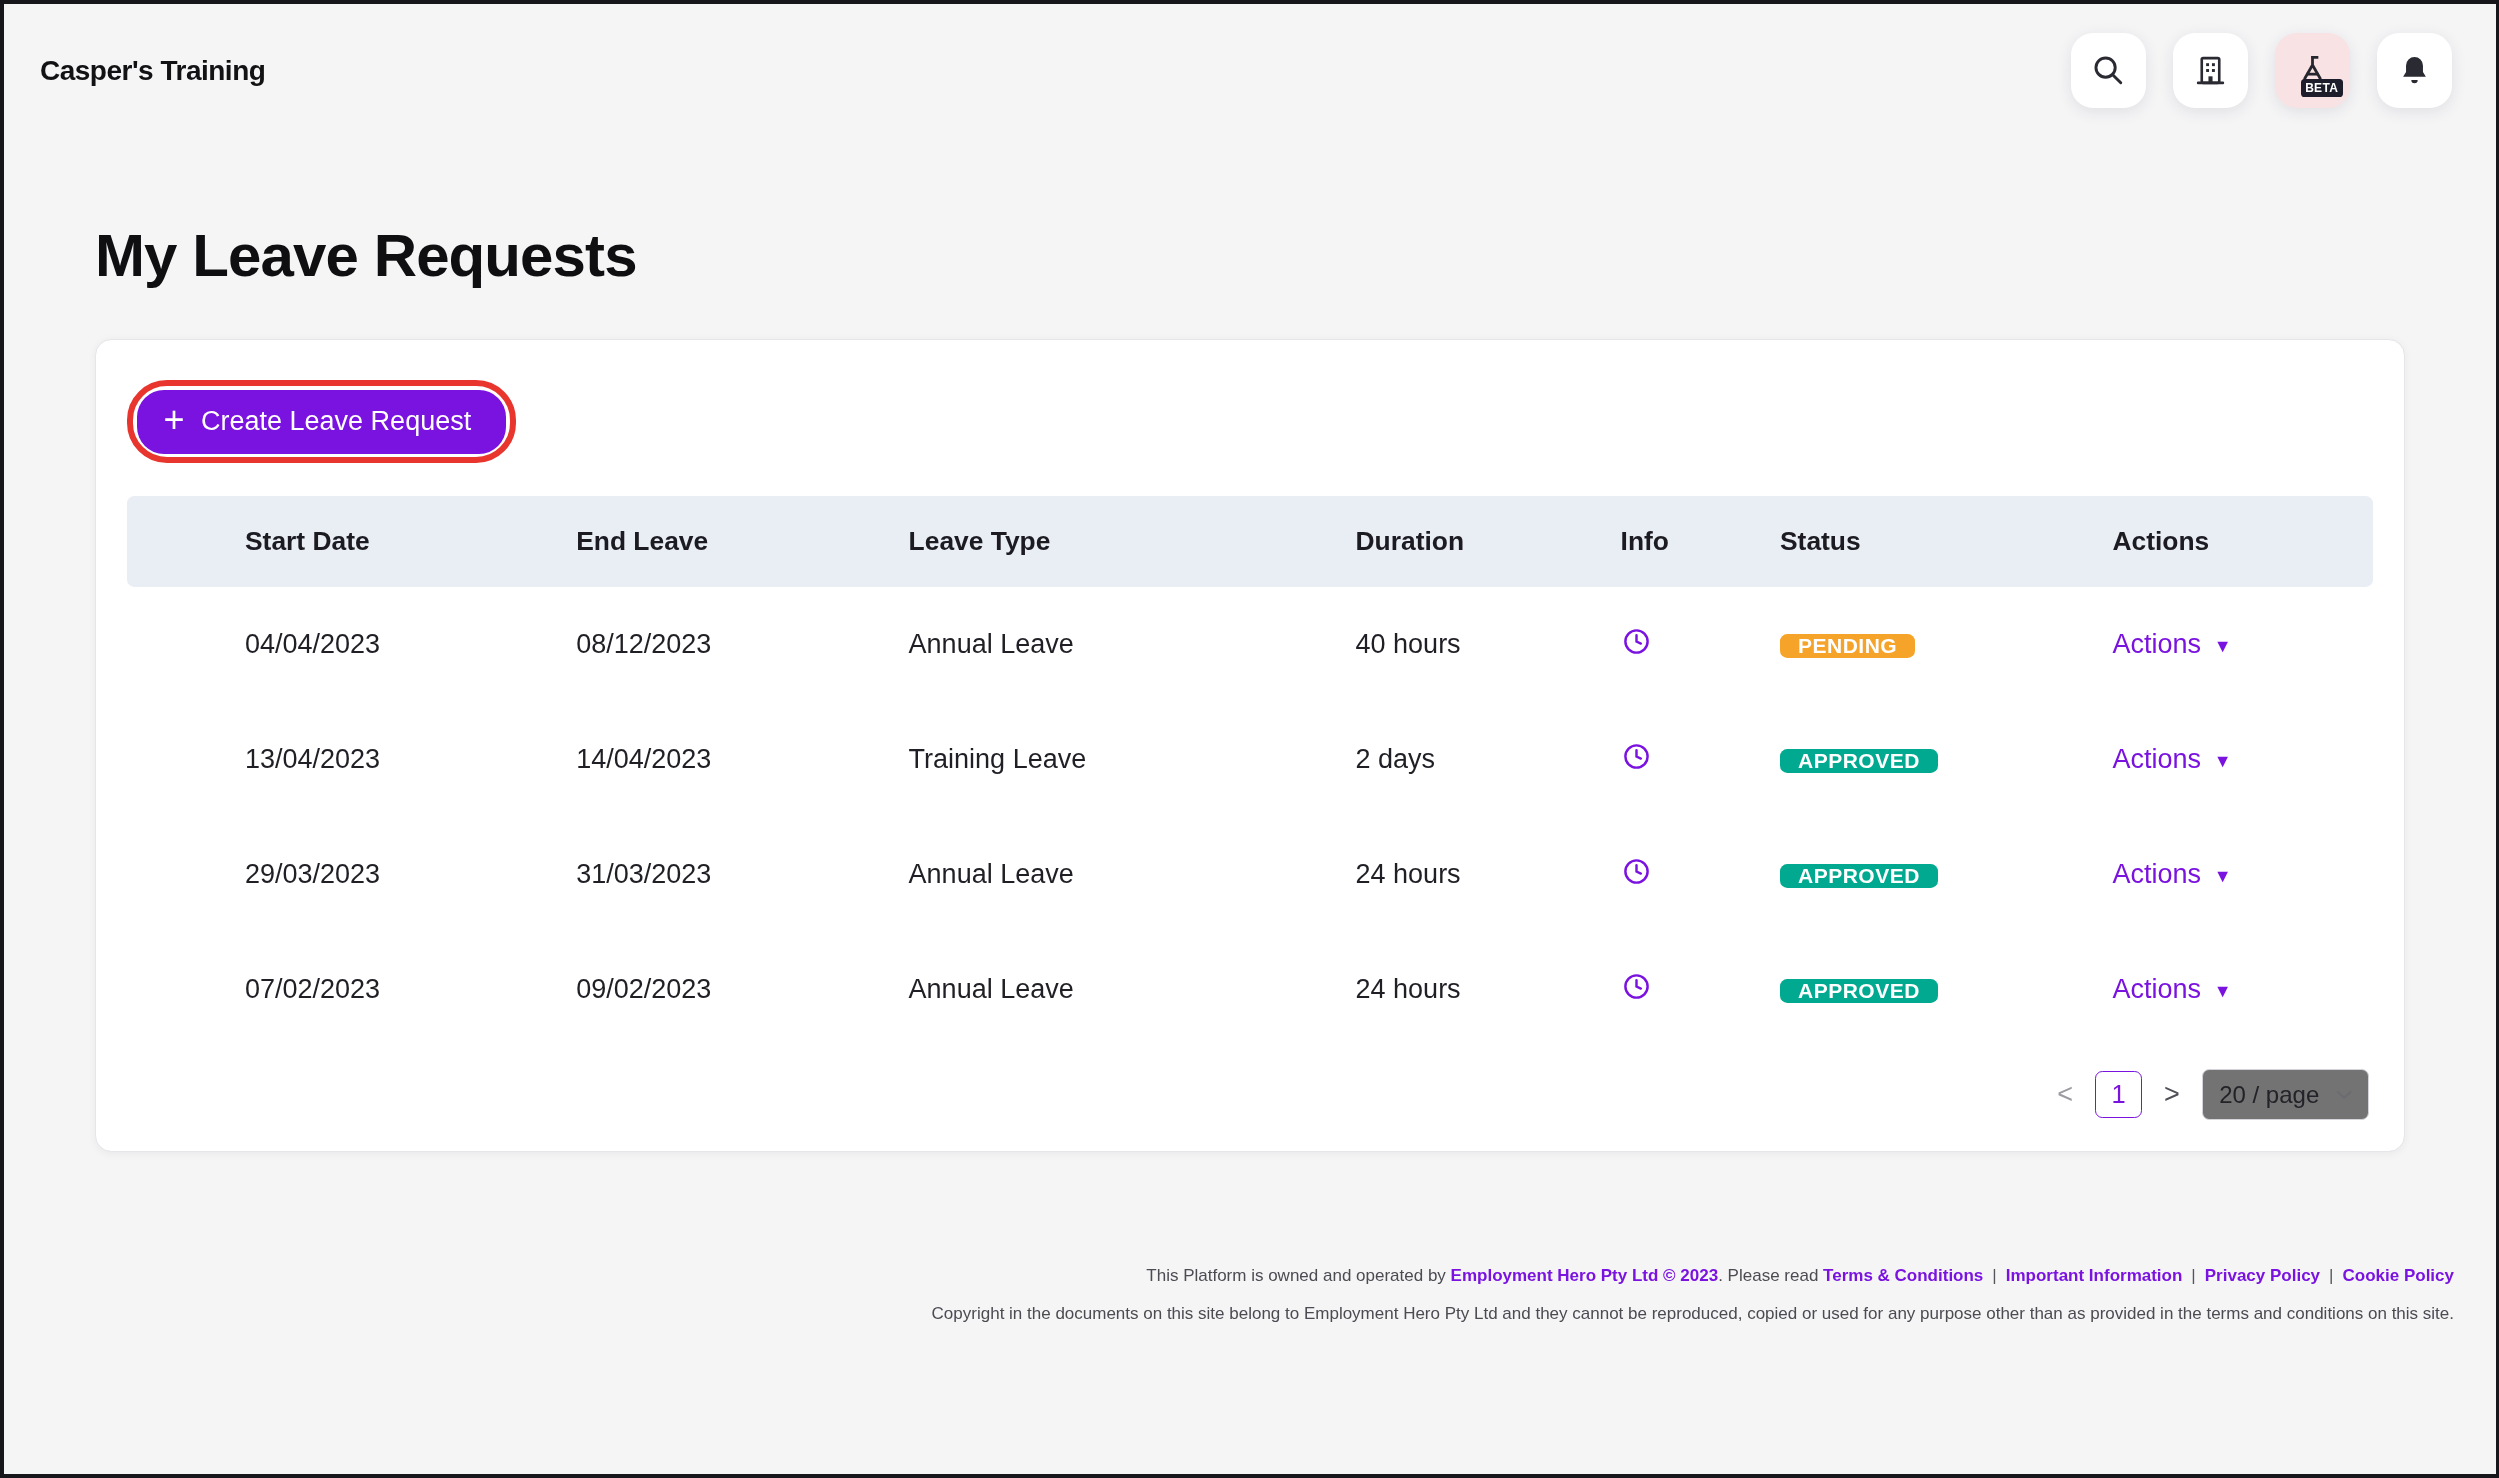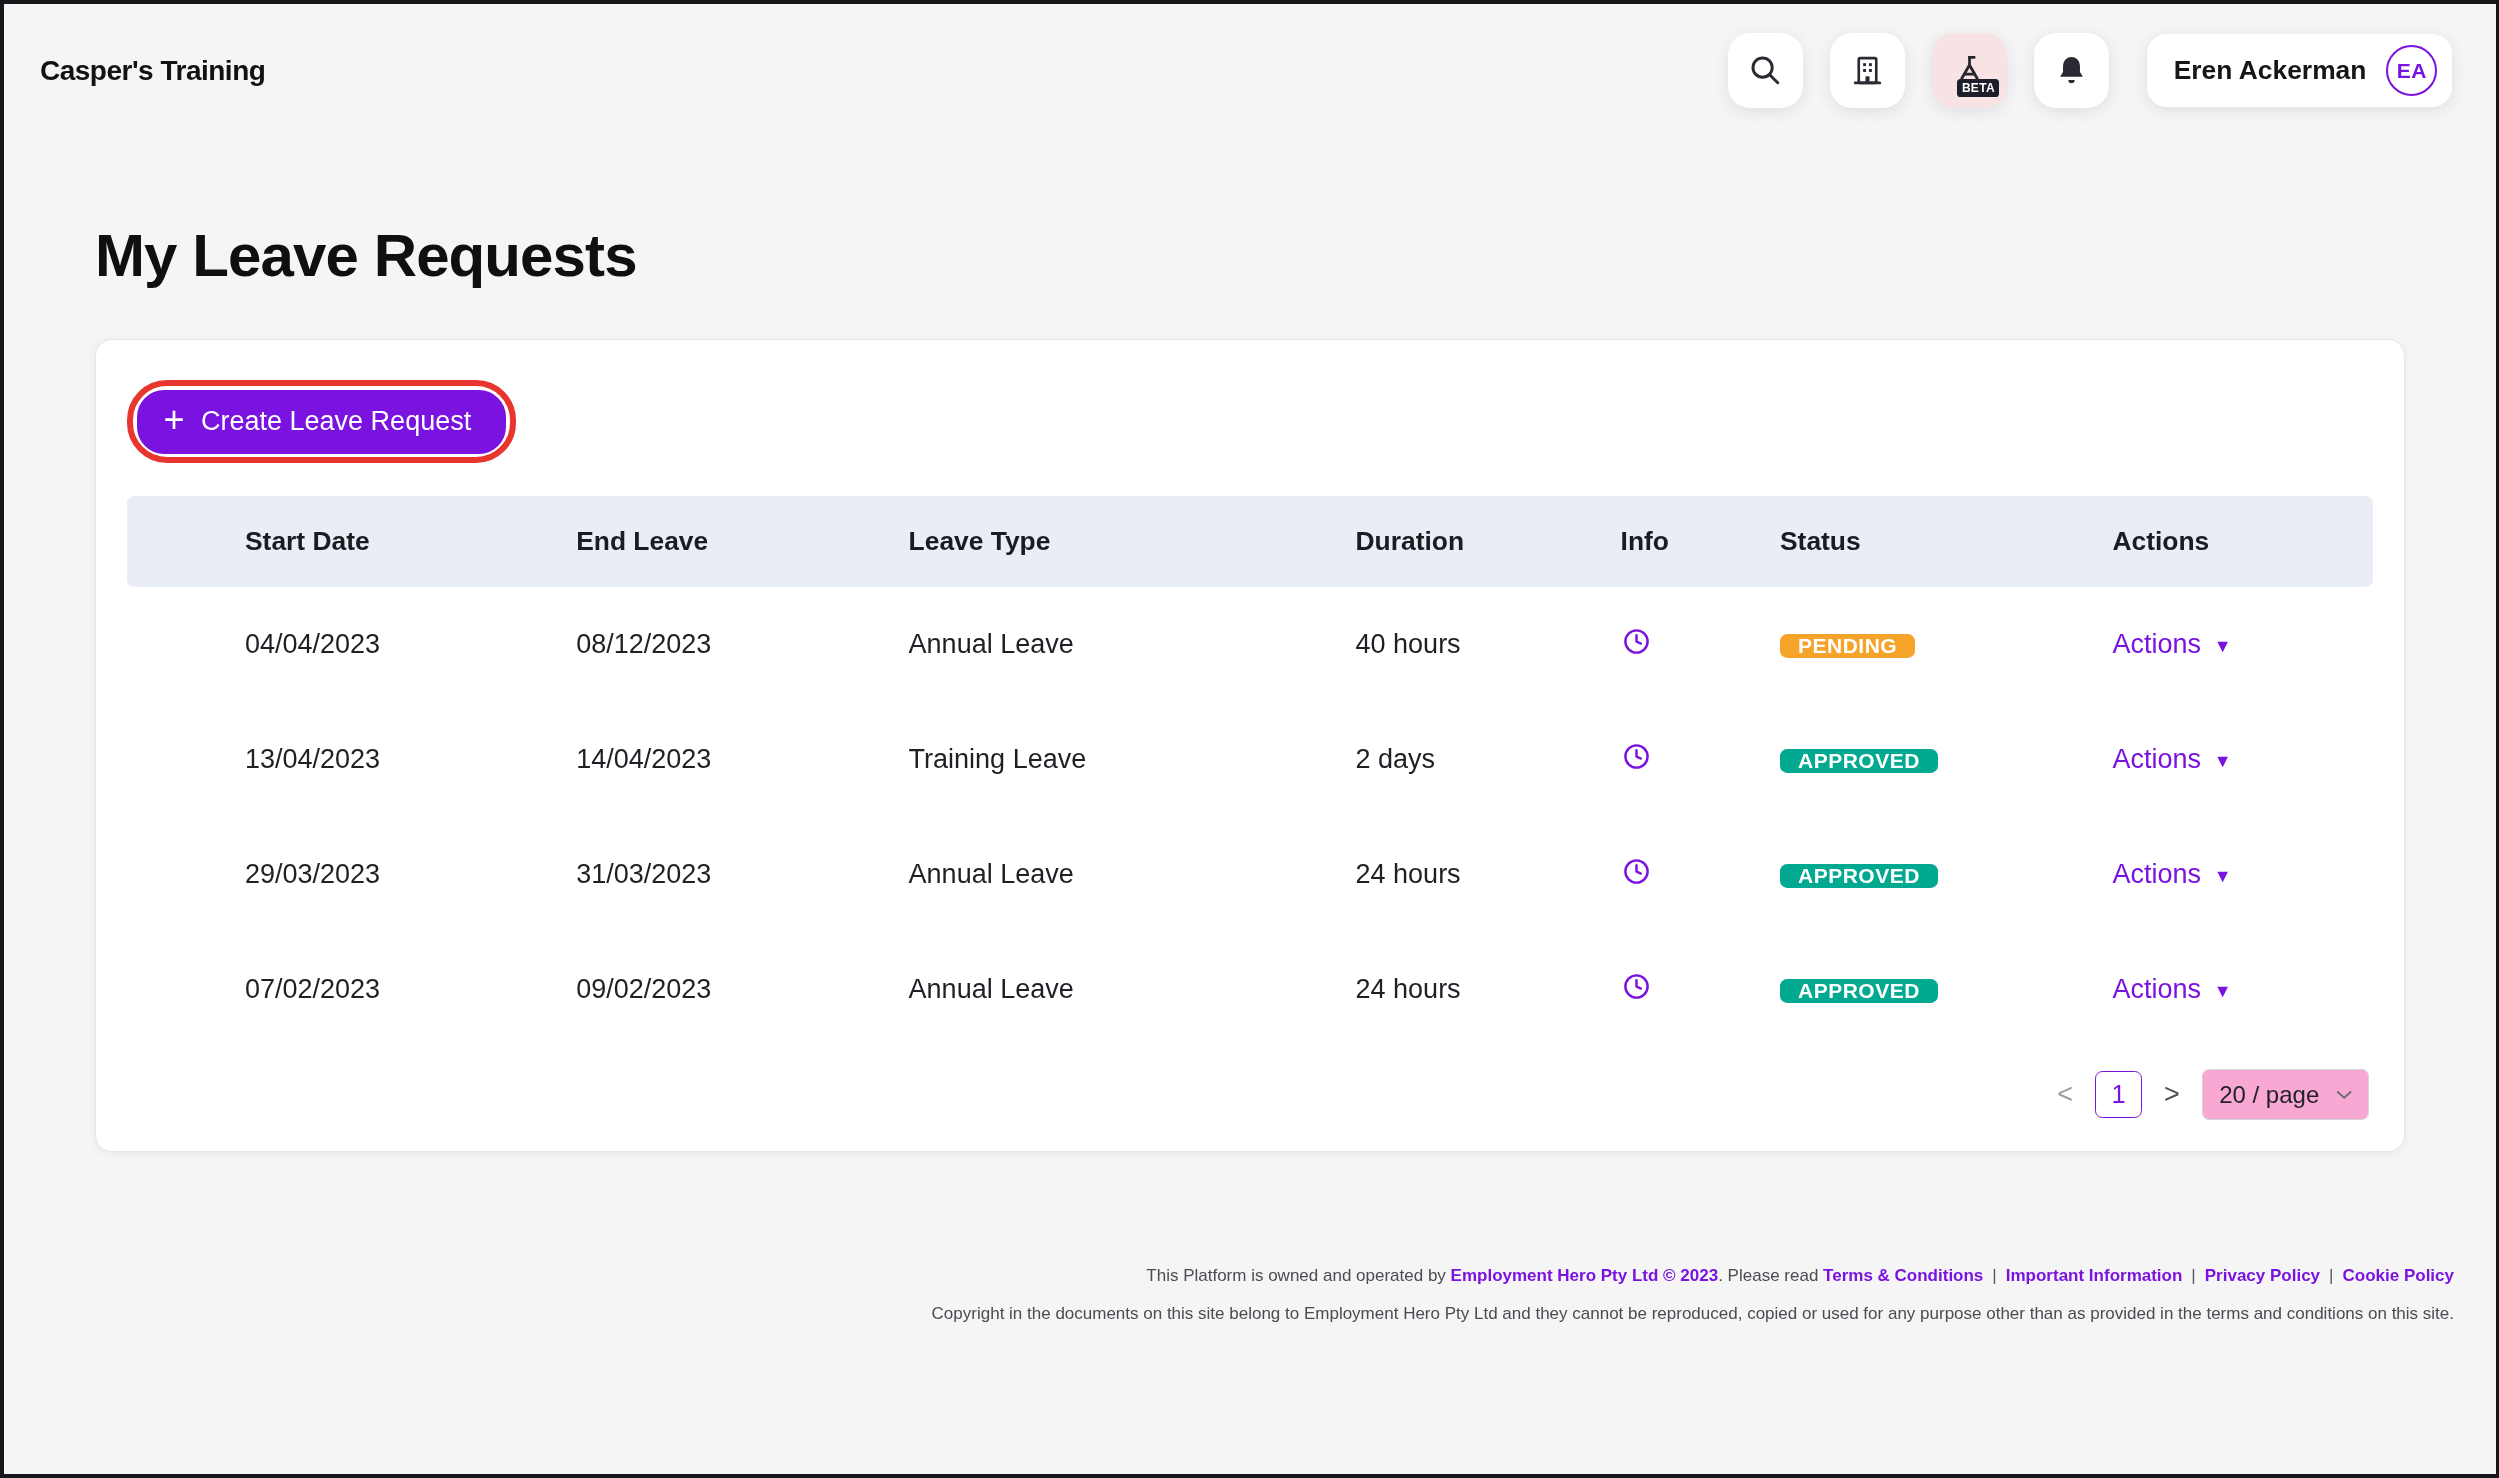--- a/index.html
+++ b/index.html
@@ -161,21 +161,21 @@
   .pg-page {
     width: 47px; height: 47px;
     border: 1.8px solid #7A12E0; border-radius: 7.3px;
     color: #7A12E0; font-size: 25.5px;
     display: flex; align-items: center; justify-content: center;
     cursor: pointer; background: #fff;
   }
   .pg-size {
     height: 51px;
     border: 1.8px solid #d4d4da; border-radius: 7.3px;
-    background: #f9a8d4;
+    background: #737373;
     display: flex; align-items: center; gap: 16.4px;
     padding: 0 16.4px;
     font-size: 24px; color: #222228;
     cursor: pointer;
   }
 
   
   .footer {
     margin-top: 111px;
     padding: 0 42px;
@@ -228,24 +228,20 @@
       </span>
       <span class="beta-tag">BETA</span>
     </button>
     <button class="icon-btn">
       <span>
         <svg width="35" height="35" viewBox="0 0 24 24" fill="currentColor">
           <path d="M12 2.8 a5.8 5.8 0 0 1 5.8 5.8 v4.4 l2 3.2 H4.2 l2 -3.2 V8.6 A5.8 5.8 0 0 1 12 2.8z"></path>
           <path d="M9.8 18.5 a2.2 2.2 0 0 0 4.4 0z"></path>
         </svg>
       </span>
-    </button>
-    <button class="user-pill">
-      <span class="user-name">Eren Ackerman</span>
-      <span class="avatar">EA</span>
     </button>
   </div>
 </header>
 
 <h1 class="page-title">My Leave Requests</h1>
 
 <section class="card">
   <div class="card-toolbar">
     <div class="create-ring">
       <button class="create-btn">

